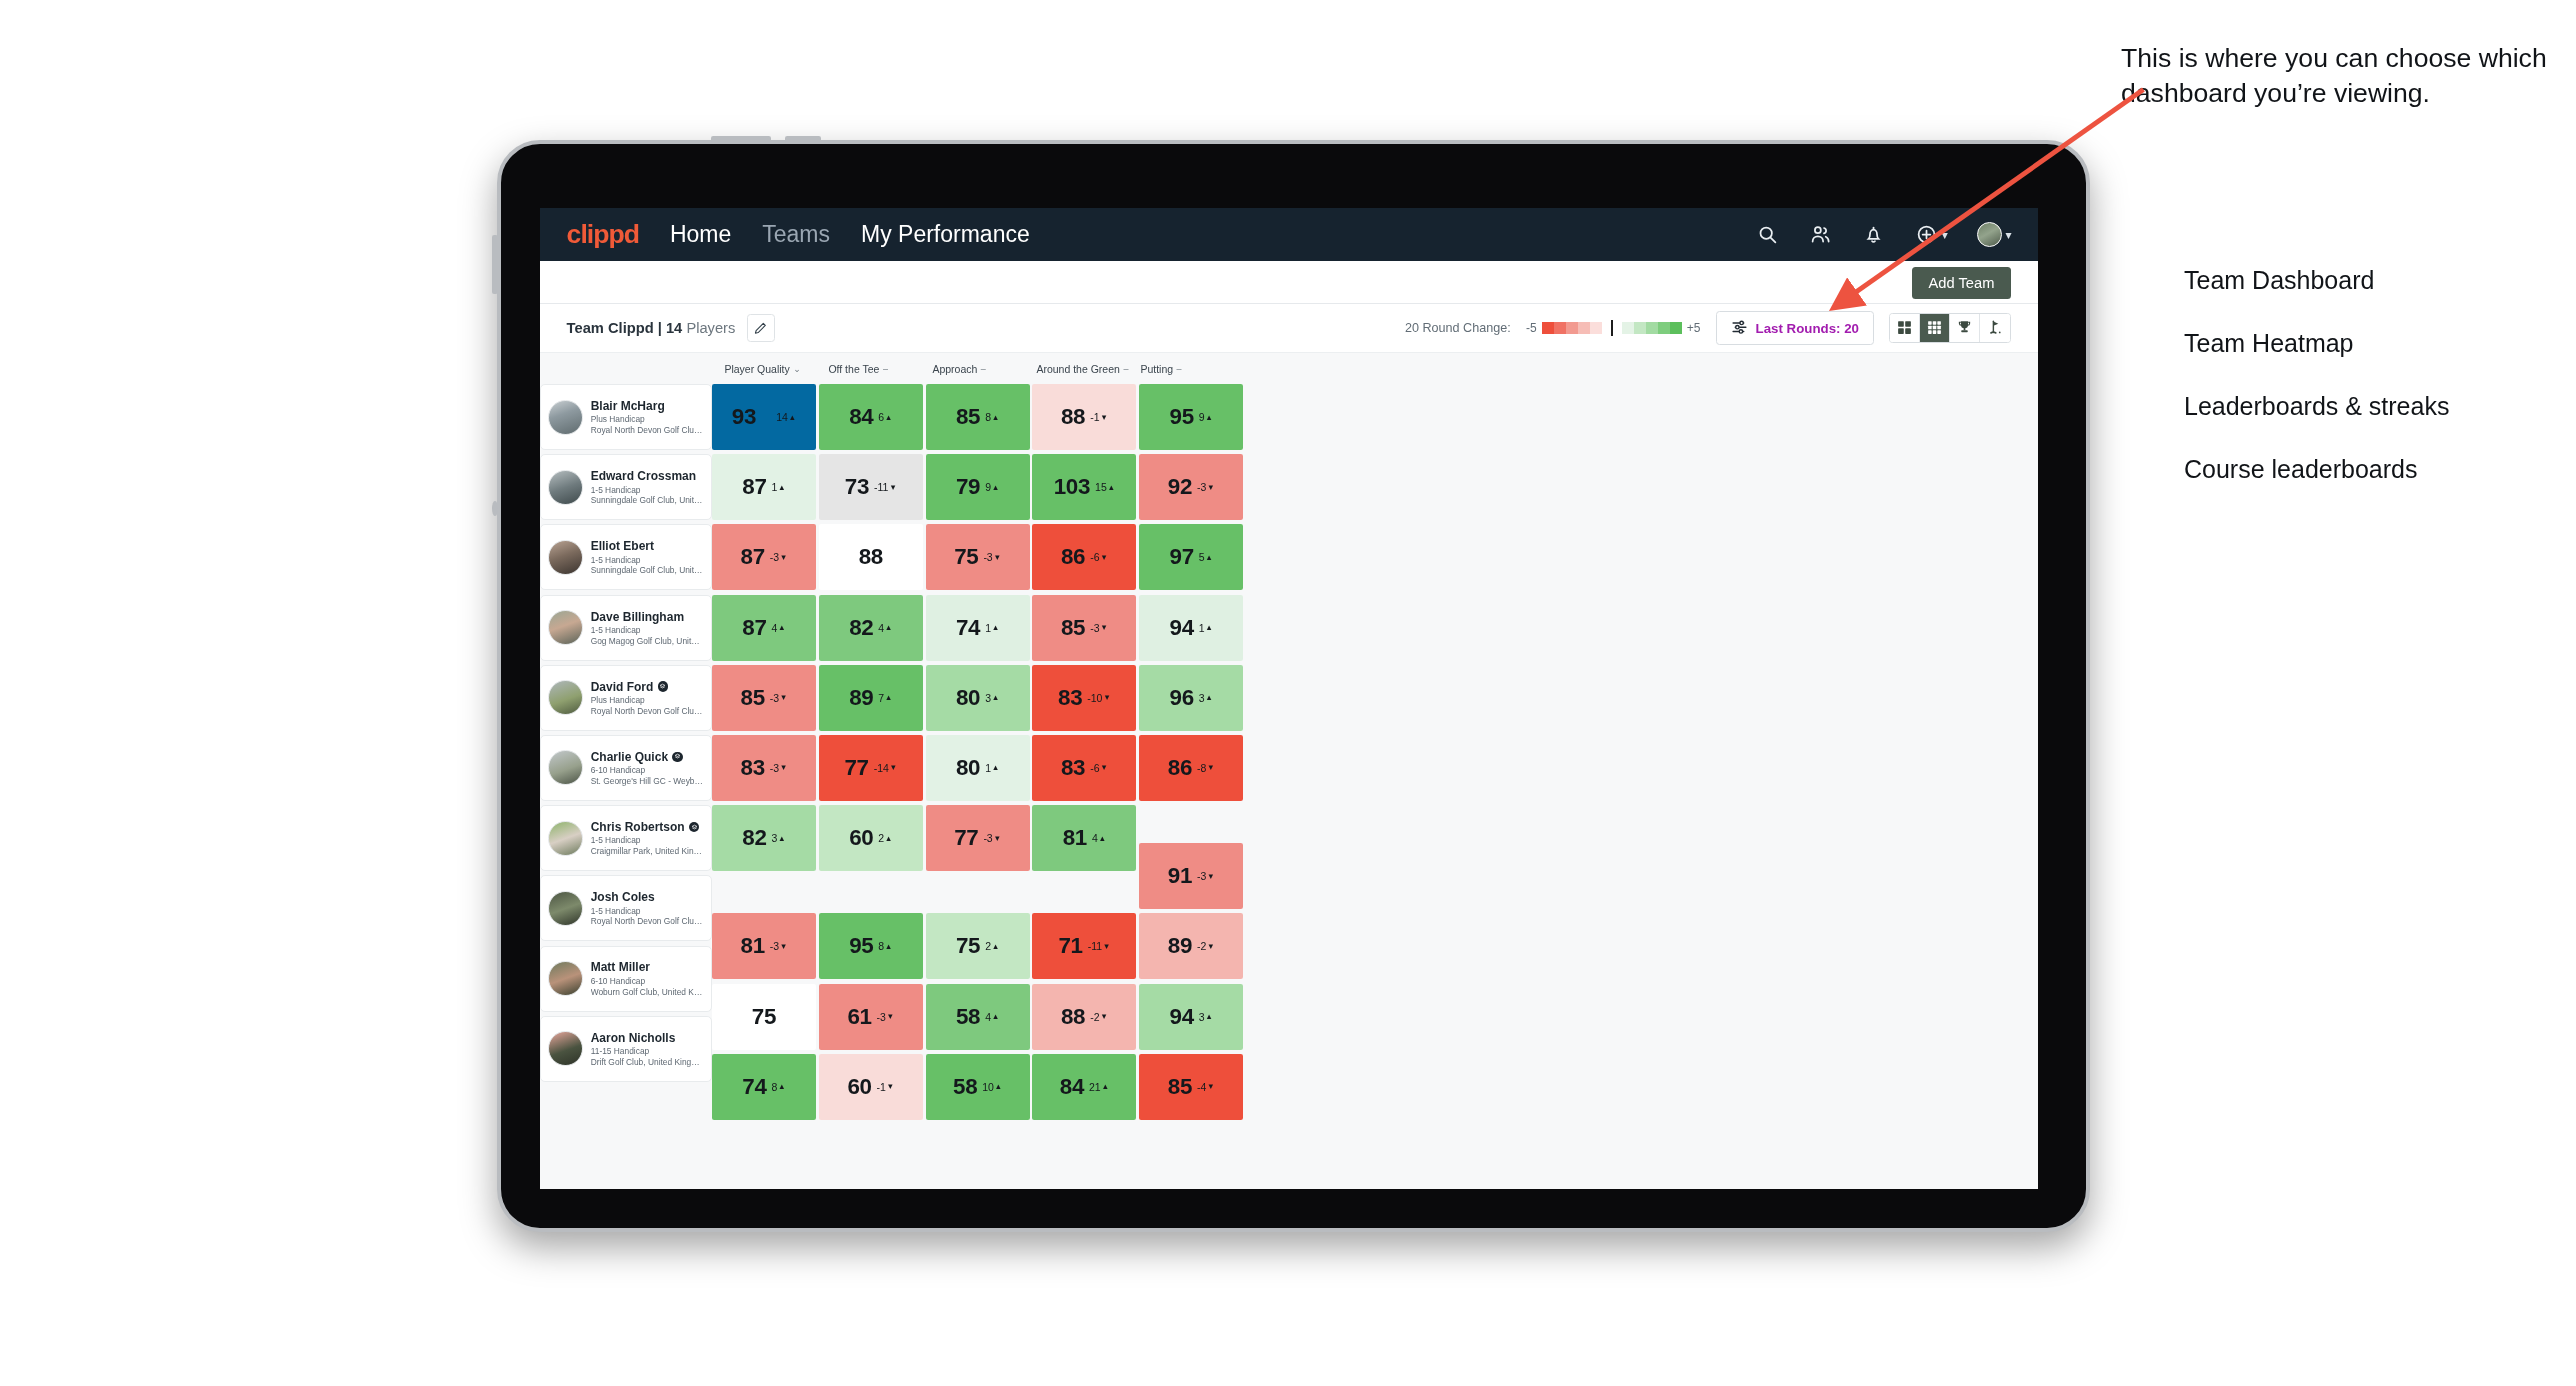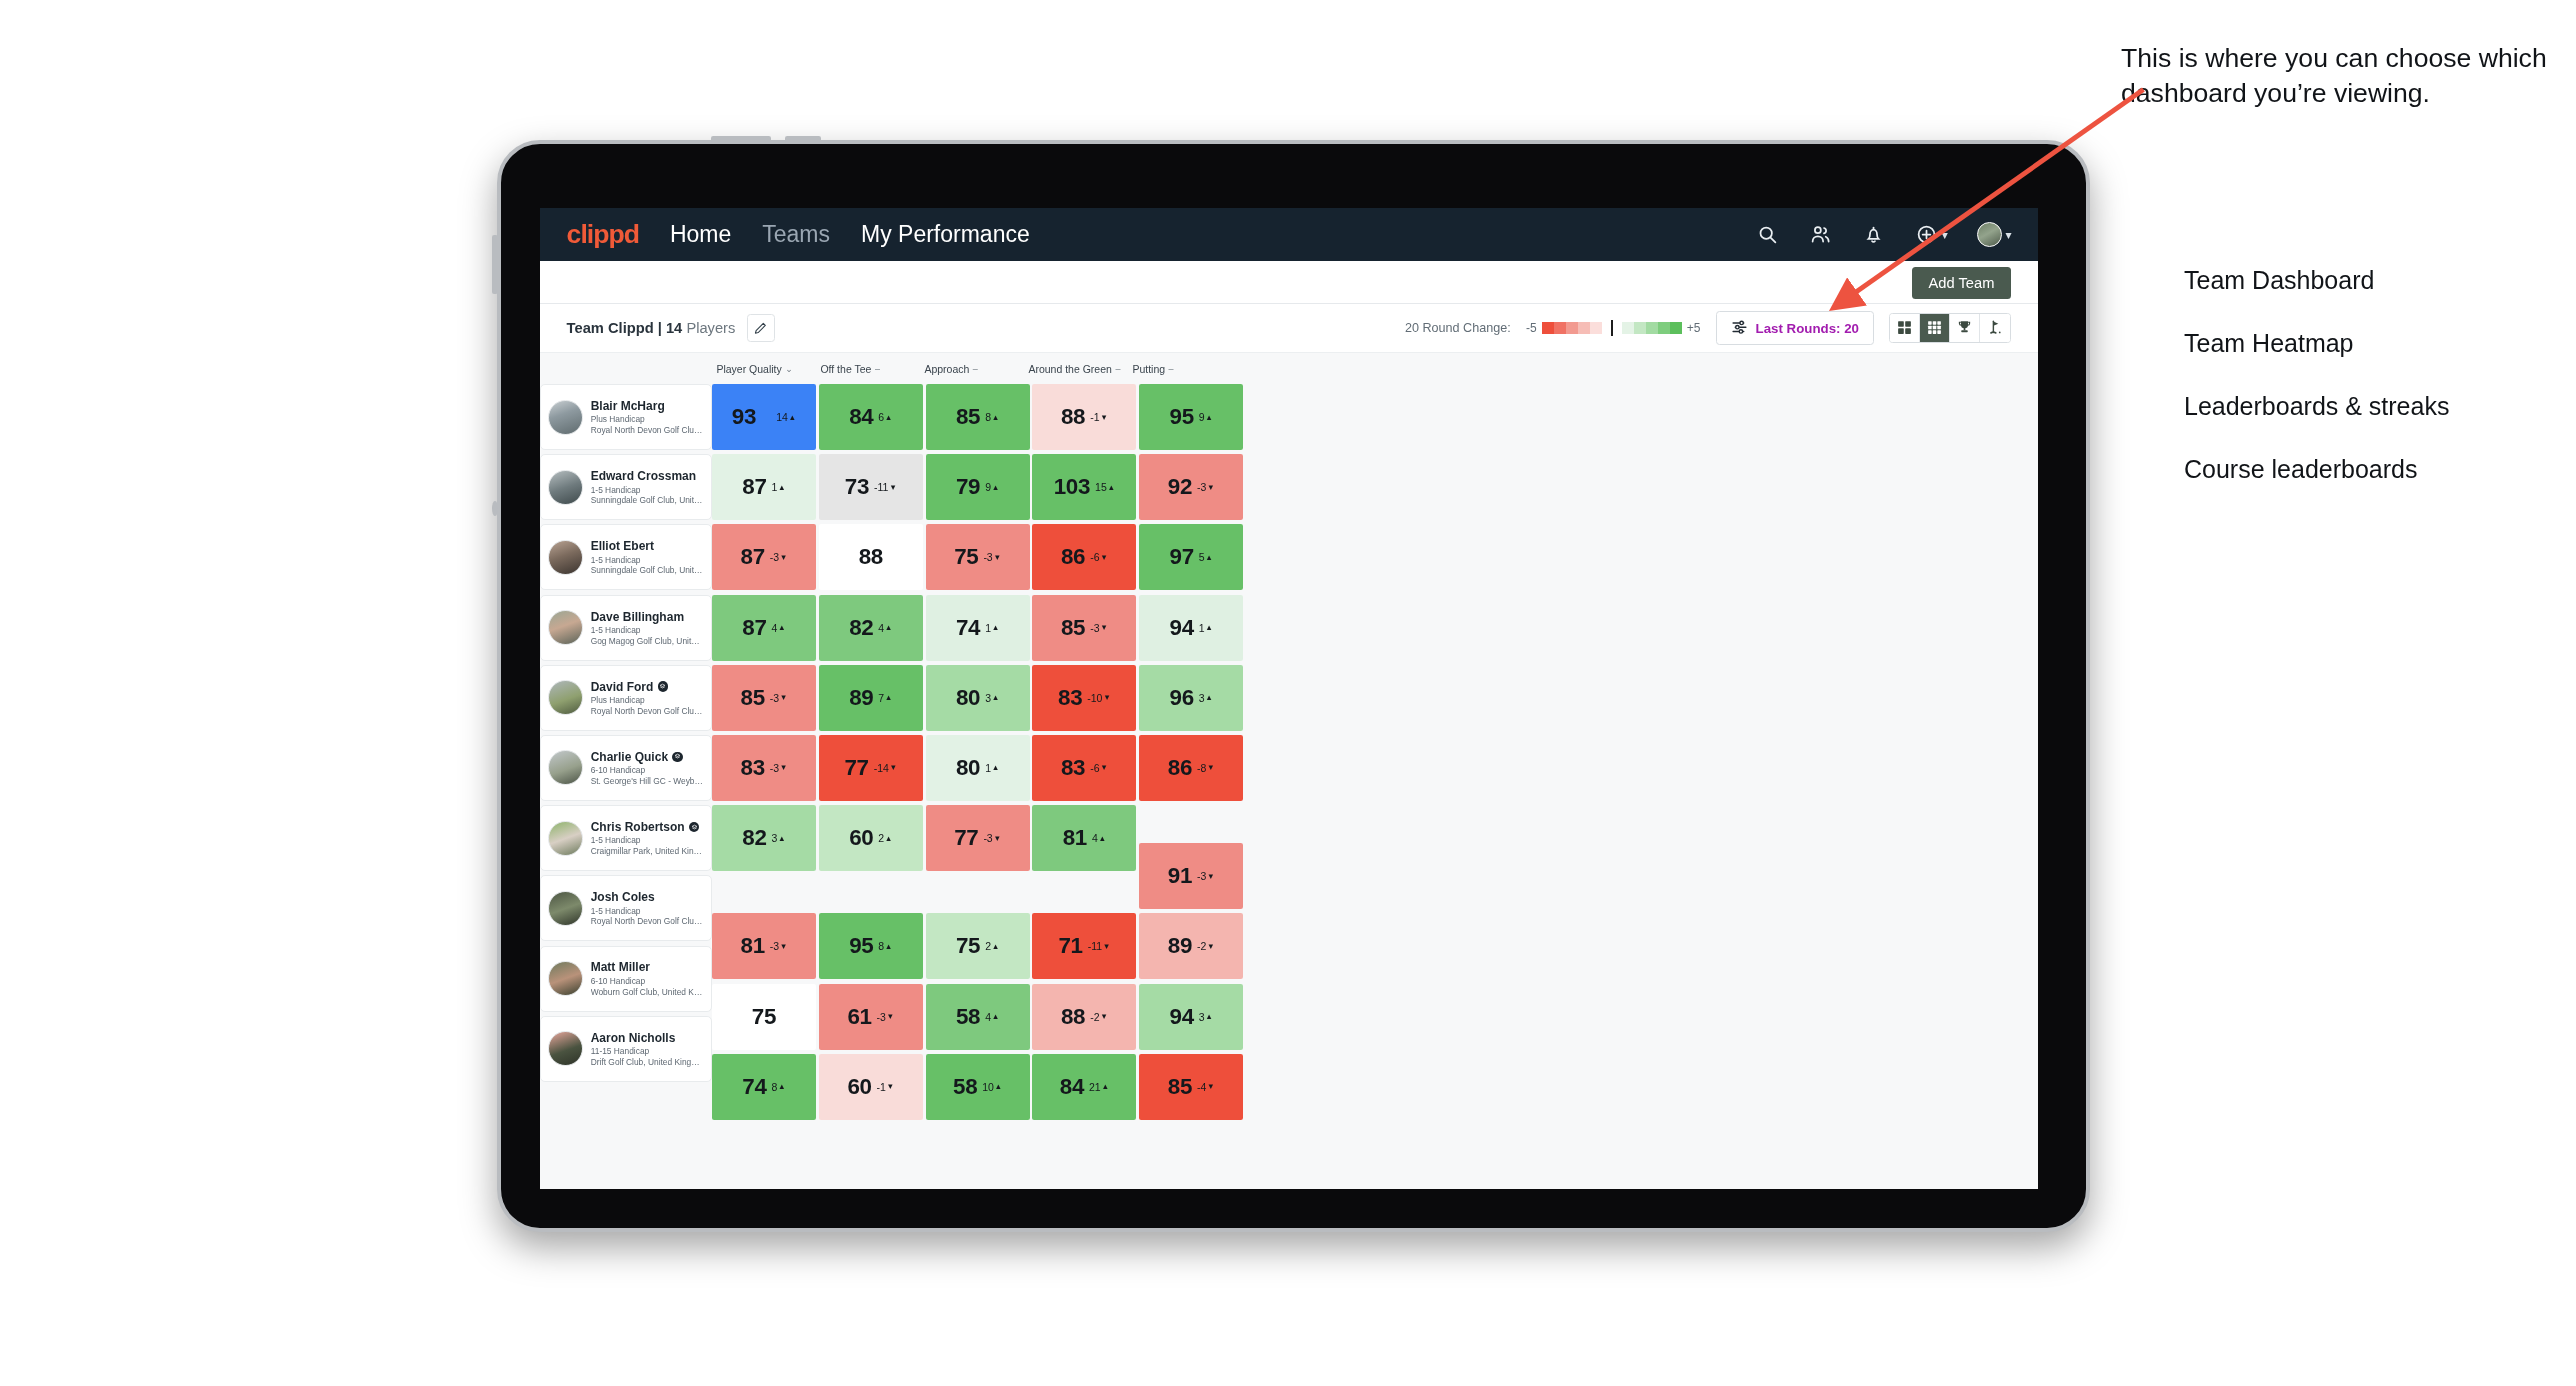--- a/index.html
+++ b/index.html
@@ -106,21 +106,21 @@
     background: #fff; border-right: 0.7px solid #e1e5e8; cursor: pointer;
   }
   .vt:last-child { border-right: none; }
   .vt.active { background: #4a5a4f; }
   .vt svg { width: 17px; height: 17px; }
 
   
   .body-area { background: #f7f8f9; height: 836px; display: flex; padding: 0 0 0 0; }
   .headrow {
     display: flex; height: 31px; align-items: center;
-    background: #f7f8f9; padding-left: 0;
+    background: #f7f8f9; padding-left: 8px;
   }
   .head-spacer { width: 175px; flex: none; }
   .colhead {
     width: 104px; flex: none; font-size: 10.5px; color: #3a444d;
     display: flex; align-items: center; gap: 3.5px; padding-left: 1.4px;
   }
   .colhead .mk { color: #6f7980; font-size: 9px; }
 
   .gridwrap { display: flex; }
   .namecol { width: 172px; flex: none; display: flex; flex-direction: column; gap: 4.2px; }
@@ -469,21 +469,21 @@
                   <div class="pname">
                     <span>Aaron Nicholls</span>
                   </div>
                   <div class="phcap">11-15 Handicap</div>
                   <div class="pclub">Drift Golf Club, United Kingdom</div>
                 </div>
               </div>
             </div>
           <div class="cellcols" id="cellcols">
               <div class="cellrow">
-                <div class="cell" style="background: #3b82f6; gap: 20px;">
+                <div class="cell" style="background: #0369a1; gap: 20px;">
                   <span class="cval">93</span>
                   <span class="cdelta">
                     <span>14</span>
                     <span class="arrow">▲</span>
                   </span>
                 </div>
                 <div class="cell" style="background: rgb(103, 192, 103);">
                   <span class="cval">84</span>
                   <span class="cdelta">
                     <span>6</span>

